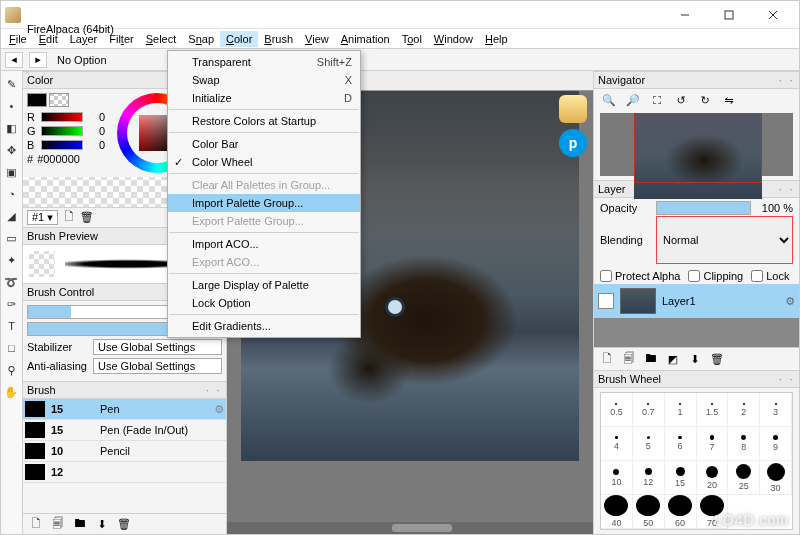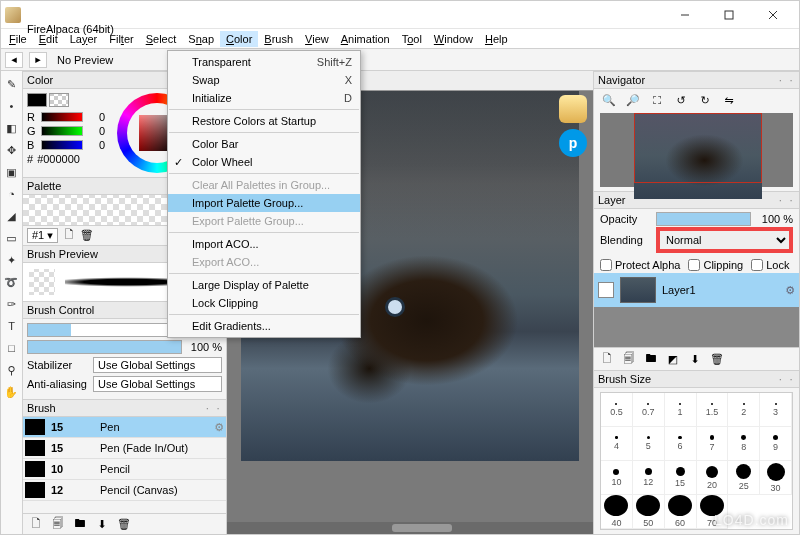--- a/index.html
+++ b/index.html
@@ -110,21 +110,21 @@
   radial-gradient(ellipse 60px 40px at 55% 55%, #1e140c, transparent 65%),
   linear-gradient(180deg, #556 0%, #4a5862 50%, #324050 100%); }
 .nav-preview .rect { position: absolute; left: 34px; top: 0; width: 128px; height: 70px; border: 1px solid #c03020; }
 
 
 .layer-props { padding: 3px 6px; }
 .layer-props .lp-row { display: flex; align-items: center; gap: 2px; margin-bottom: 1px; }
 .layer-props .lp-row .lbl { width: 54px; }
 .layer-props .lp-row .bar { flex: 1; height: 14px; border: 1px solid #aaa; background: #9bcff0; }
 .layer-props .lp-row .val { width: 40px; text-align: right; }
-.layer-props .lp-row select { flex: 1; border: 4px solid #ef4444; font-size: 11px; padding: 2px 2px; }
+.layer-props .lp-row select { flex: 1; border: 1px solid #ef4444; font-size: 11px; padding: 16px 2px; }
 .layer-checks { display: flex; gap: 8px; padding: 2px 6px; }
 .layer-checks label { display: flex; align-items: center; gap: 3px; }
 .layer-checks input { width: 12px; height: 12px; }
 .layer-list { background: #888; margin: 0 0 0 0; height: 86px; }
 .layer-row { display: flex; align-items: center; background: #9fd4f5; height: 34px; gap: 6px; padding: 0 4px; }
 .layer-row .eye { width: 16px; height: 16px; background: #fff; border: 1px solid #888; }
 .layer-row .lthumb { width: 36px; height: 26px; background: linear-gradient(#4a5862, #324050); border: 1px solid #666; }
 .layer-row .lname { flex: 1; }
 .layer-row .gear { color: #667; }
 .layer-footer { display: flex; gap: 8px; padding: 4px 6px; border-top: 1px solid #ccc; }
@@ -185,21 +185,21 @@
   <div class="mitem"><u>V</u>iew</div>
   <div class="mitem"><u>A</u>nimation</div>
   <div class="mitem">T<u>o</u>ol</div>
   <div class="mitem"><u>W</u>indow</div>
   <div class="mitem"><u>H</u>elp</div>
 </div>
 
 <div class="toprow">
   <div class="navbtn">◂</div>
   <div class="navbtn">▸</div>
-  <div class="opt">No Preview</div>
+  <div class="opt">No Option</div>
 </div>
 
 <div class="main">
 
   <div class="toolstrip">
     <div class="tool">✎</div>
     <div class="tool">•</div>
     <div class="tool">◧</div>
     <div class="tool">✥</div>
     <div class="tool">▣</div>
@@ -250,24 +250,20 @@
               <span>#000000</span>
             </div>
         </div>
         <div class="colorwheel">
           <div class="ring"></div>
           <div class="tri"></div>
         </div>
       </div>
     </div>
 
-    <div class="panel-header">
-        <span>Palette</span>
-        <span class="dots"></span>
-      </div>
     <div class="palette-body"></div>
     <div class="palette-controls">
       <div class="sel"><span>#1</span> ▾</div>
       <span class="iconbtn">🗋</span>
       <span class="iconbtn">🗑</span>
     </div>
 
     <div class="panel-header">
         <span>Brush Preview</span>
         <span class="dots"></span>
@@ -321,21 +317,20 @@
           <div class="nm">Pen (Fade In/Out)</div>
         </div>
         <div class="row">
           <div class="thumb"></div>
           <div class="sz">10</div>
           <div class="nm">Pencil</div>
         </div>
         <div class="row">
           <div class="thumb"></div>
           <div class="sz">12</div>
-          <div class="nm">Pencil (Canvas)</div>
         </div>
       </div>
     <div class="brush-footer">
       <span class="iconbtn">🗋</span>
       <span class="iconbtn">🗐</span>
       <span class="iconbtn">🖿</span>
       <span class="iconbtn">⬇</span>
       <span class="iconbtn">🗑</span>
     </div>
   </div>
@@ -414,21 +409,21 @@
     <div class="layer-footer">
       <span class="iconbtn">🗋</span>
       <span class="iconbtn">🗐</span>
       <span class="iconbtn">🖿</span>
       <span class="iconbtn">◩</span>
       <span class="iconbtn">⬇</span>
       <span class="iconbtn">🗑</span>
     </div>
 
     <div class="panel-header">
-        <span>Brush Size</span>
+        <span>Brush Wheel</span>
         <span class="dots"></span>
       </div>
     <div class="bsize-grid" id="bsizegrid">
         <div class="bsize-cell">
           <div class="dot" style="width:2px;height:2px"></div>
           <div class="lbl">0.5</div>
         </div>
         <div class="bsize-cell">
           <div class="dot" style="width:2px;height:2px"></div>
           <div class="lbl">0.7</div>
@@ -556,21 +551,21 @@
       <span>Import ACO...</span>
     </div>
     <div class="ditem disabled">
       <span>Export ACO...</span>
     </div>
     <div class="dsep"></div>
     <div class="ditem">
       <span>Large Display of Palette</span>
     </div>
     <div class="ditem">
-      <span>Lock Clipping</span>
+      <span>Lock Option</span>
     </div>
     <div class="dsep"></div>
     <div class="ditem">
       <span>Edit Gradients...</span>
     </div>
   </div>
 
 <div class="watermark">LO4D.com</div>
 
 </body></html>

